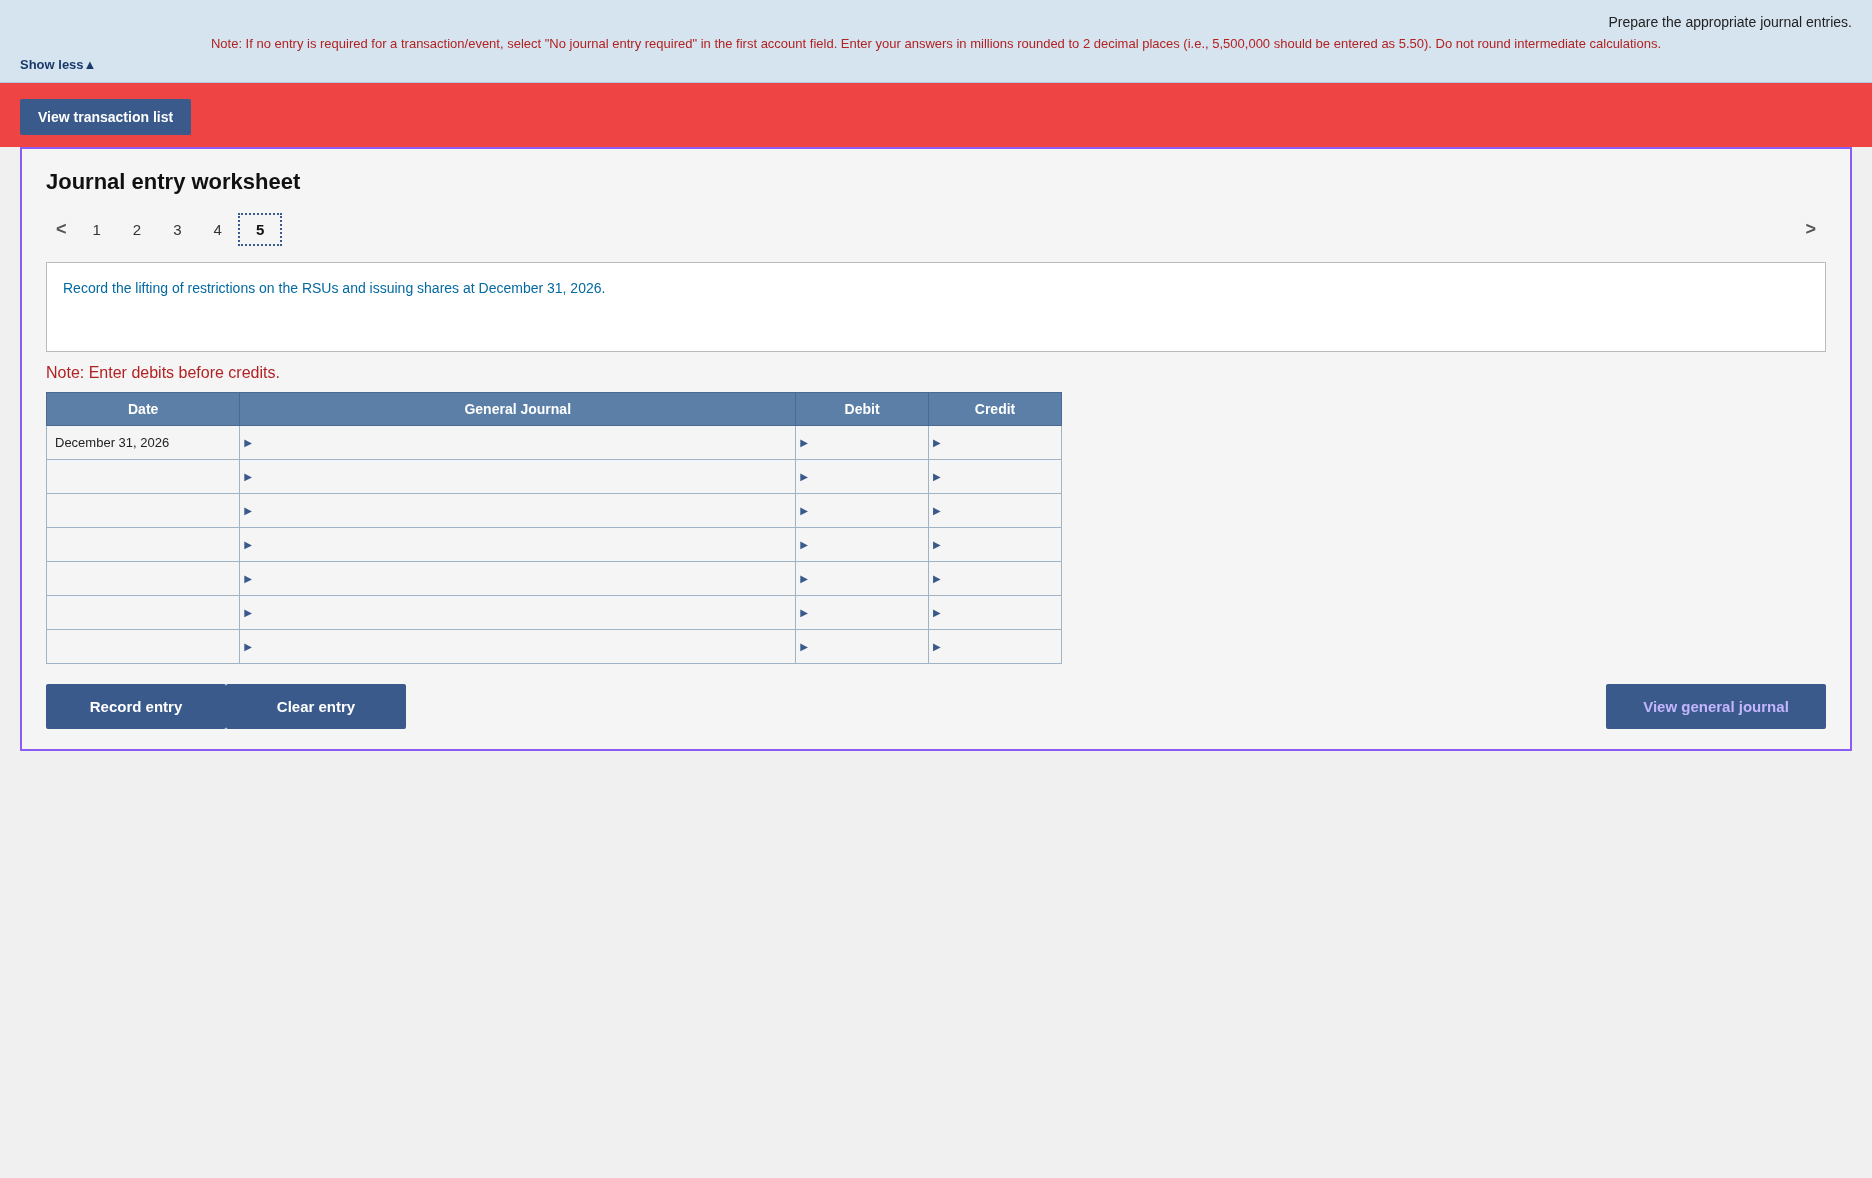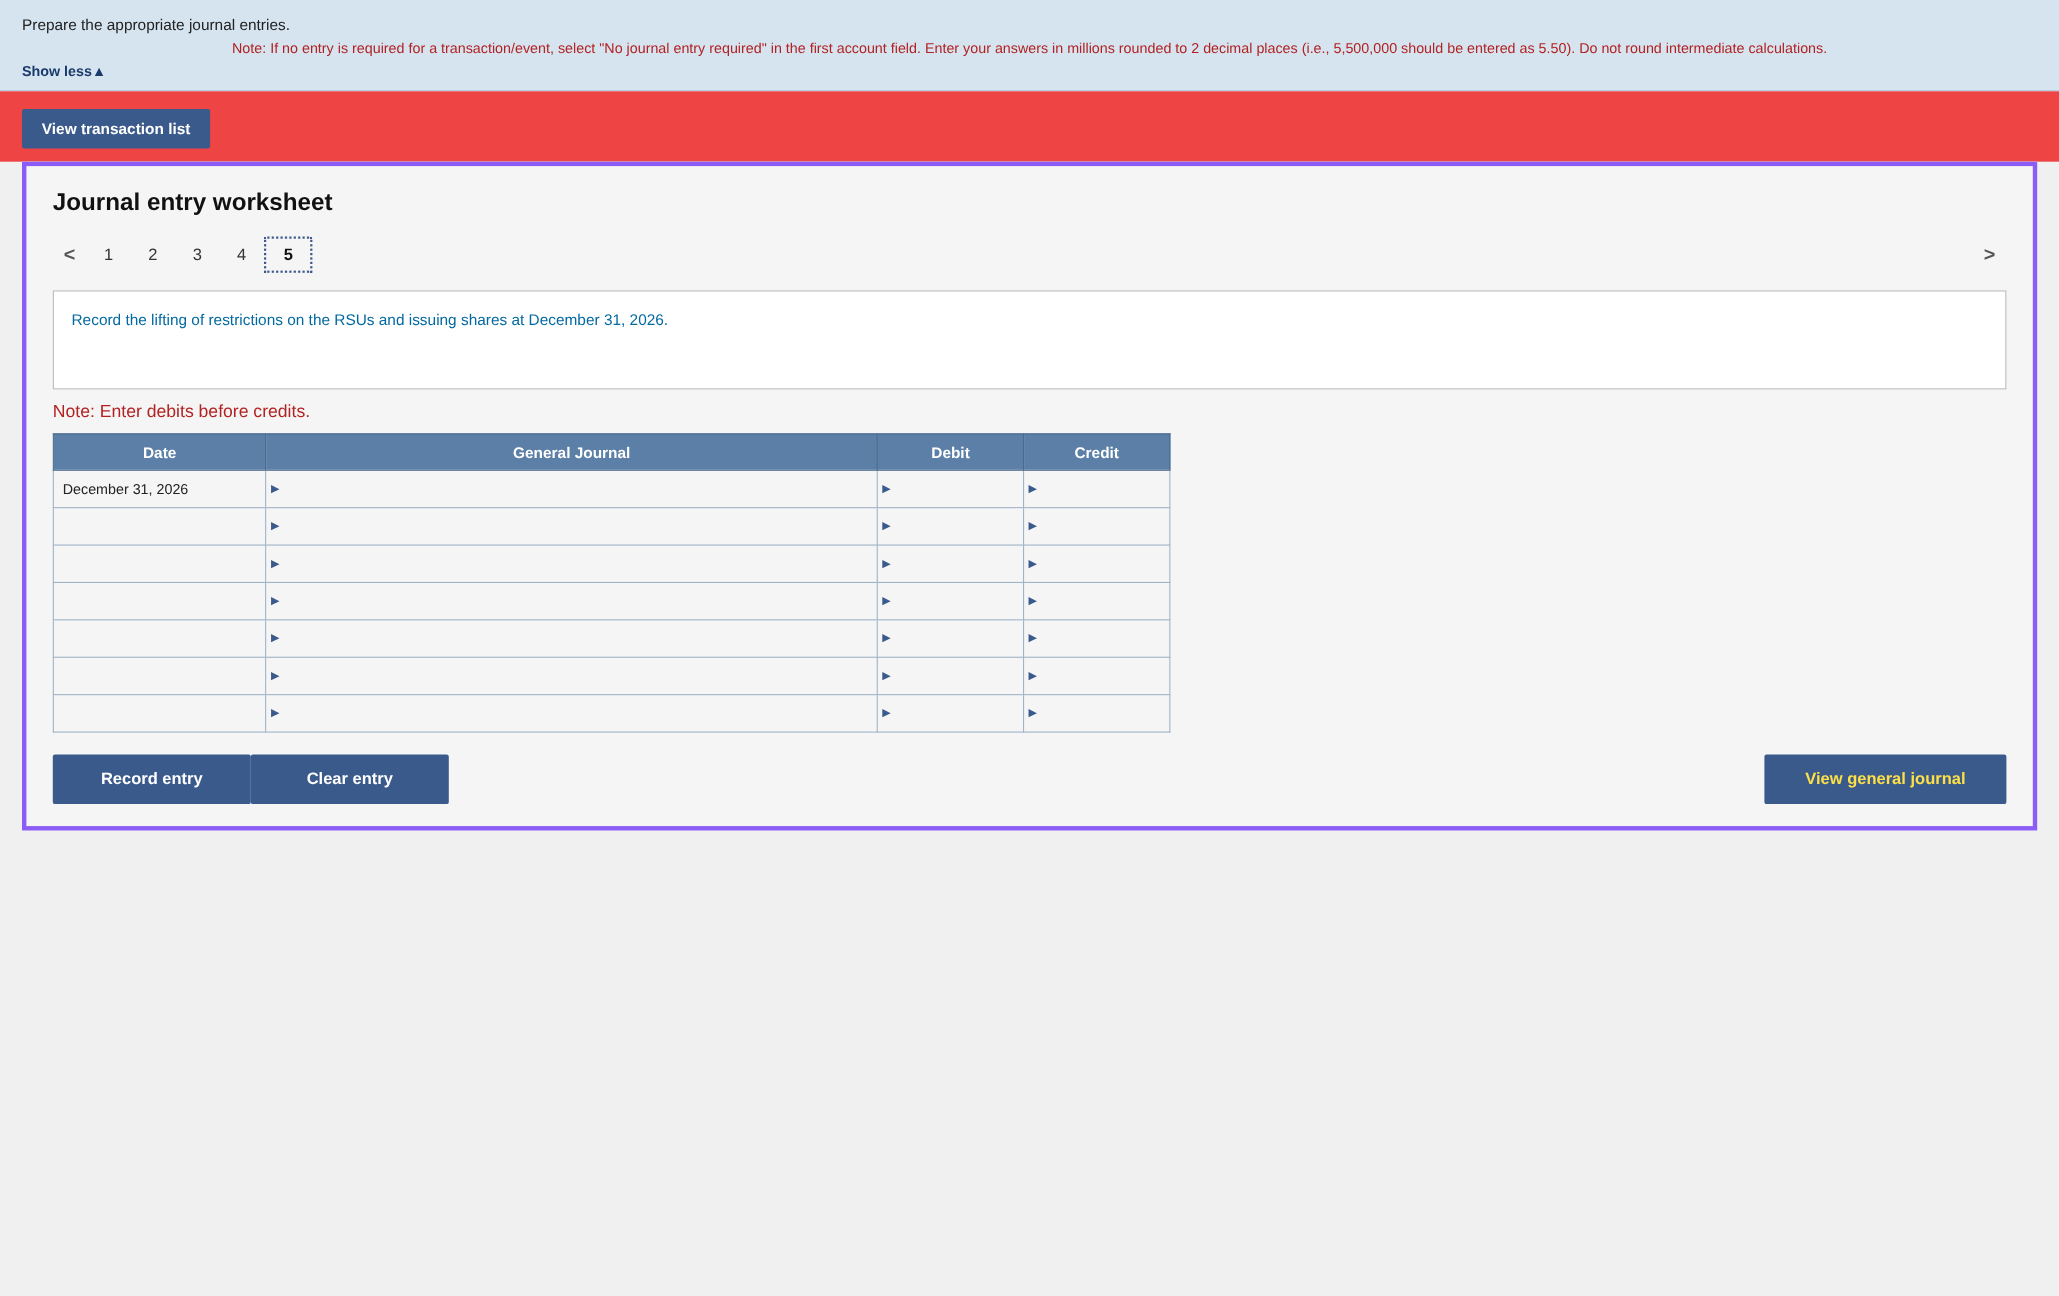--- a/index.html
+++ b/index.html
@@ -12,20 +12,21 @@
     
     .instruction-banner {
       background: #d6e4f0;
       padding: 14px 20px 10px 20px;
       border-bottom: 1px solid #b0c8de;
     }
     .instruction-banner .title {
       font-size: 14px;
       color: #222;
       margin-bottom: 4px;
+      text-align: right;
     }
     .instruction-banner .note {
       color: #b22222;
       font-size: 13px;
       line-height: 1.5;
       text-align: center;
     }
     .instruction-banner .show-less {
       text-align: left;
       margin-top: 2px;
@@ -51,21 +52,21 @@
       font-size: 14px;
       font-weight: bold;
       cursor: pointer;
       border-radius: 2px;
     }
 
     
     .worksheet-container {
       margin: 0 20px 20px 20px;
       background: #f5f5f5;
-      border: 4px solid #8b5cf6;
+      border: 2px solid #8b5cf6;
       padding: 20px 24px 20px 24px;
     }
 
     .worksheet-title {
       font-size: 22px;
       font-weight: bold;
       color: #111;
       margin-bottom: 18px;
     }
 
@@ -233,21 +234,21 @@
       border: none;
       padding: 14px 42px;
       font-size: 15px;
       font-weight: bold;
       cursor: pointer;
       border-radius: 2px;
       min-width: 180px;
     }
     .btn-view-journal {
       background: #3a5a8c;
-      color: #fde047;
+      color: #c4b5fd;
       border: none;
       padding: 14px 30px;
       font-size: 15px;
       font-weight: bold;
       cursor: pointer;
       border-radius: 2px;
       min-width: 220px;
       margin-left: auto;
     }
   </style>

